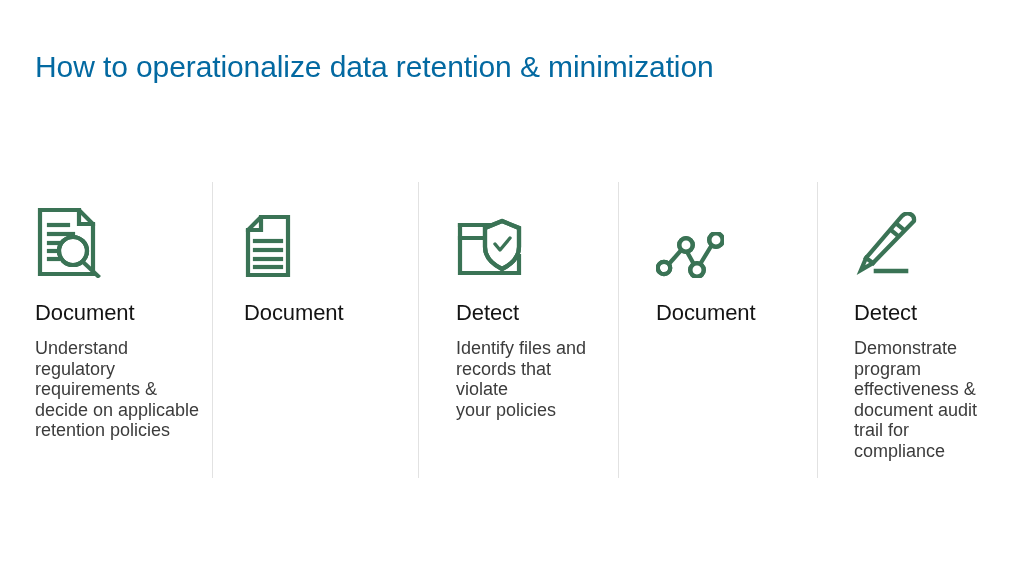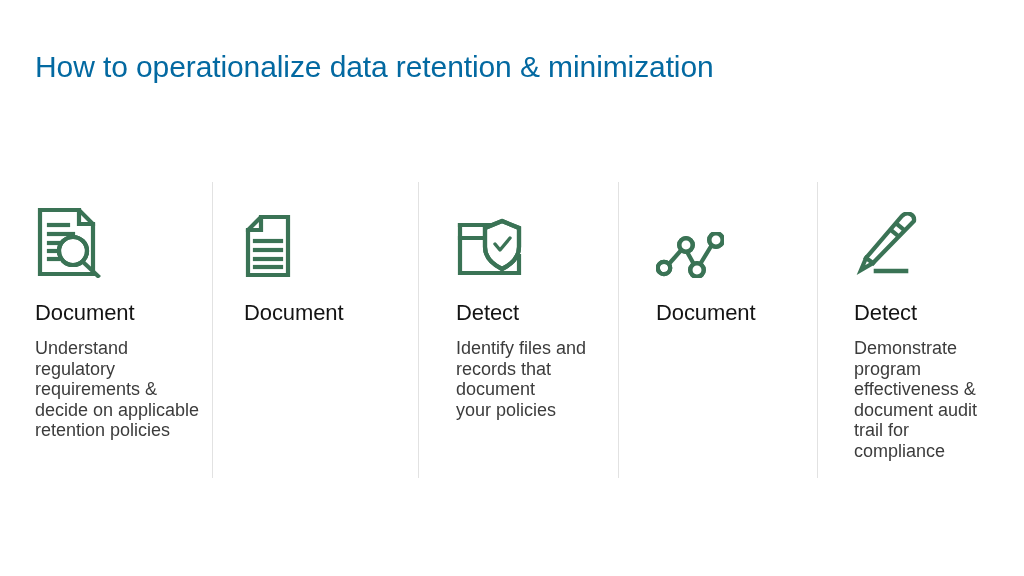--- a/index.html
+++ b/index.html
@@ -153,21 +153,21 @@
           <path d="M4 7 H36"></path>
           <path d="M4 20 H36"></path>
           <path d="M4 7 V55 H63 V38"></path>
           <path d="M46 3 L63 10 V29 C63 40 54 47 46 51 C38 47 29 40 29 29 V10 Z" fill="#ffffff"></path>
           <path d="M46 3 L63 10 V29 C63 40 54 47 46 51 C38 47 29 40 29 29 V10 Z"></path>
           <path d="M39 26 L44 32 L54 20" stroke-width="3.4" stroke-linecap="round" stroke-linejoin="round"></path>
         </svg>
       </div>
       <div class="card-title">Detect</div>
       <div class="card-body">Identify files and
-records that document
+records that violate
 your policies</div>
     </div>
 
     <div class="card c4">
       <div class="icon-box">
         <svg width="68" height="46" viewBox="0 0 68 46" fill="none" stroke="#3a7355" stroke-width="4.2" stroke-linecap="round" stroke-linejoin="round">
           <path d="M12 33 L28 15"></path>
           <path d="M30 18 L40 36"></path>
           <path d="M43 34 L57 11"></path>
           <circle cx="8" cy="36" r="6.2" fill="#ffffff"></circle>

